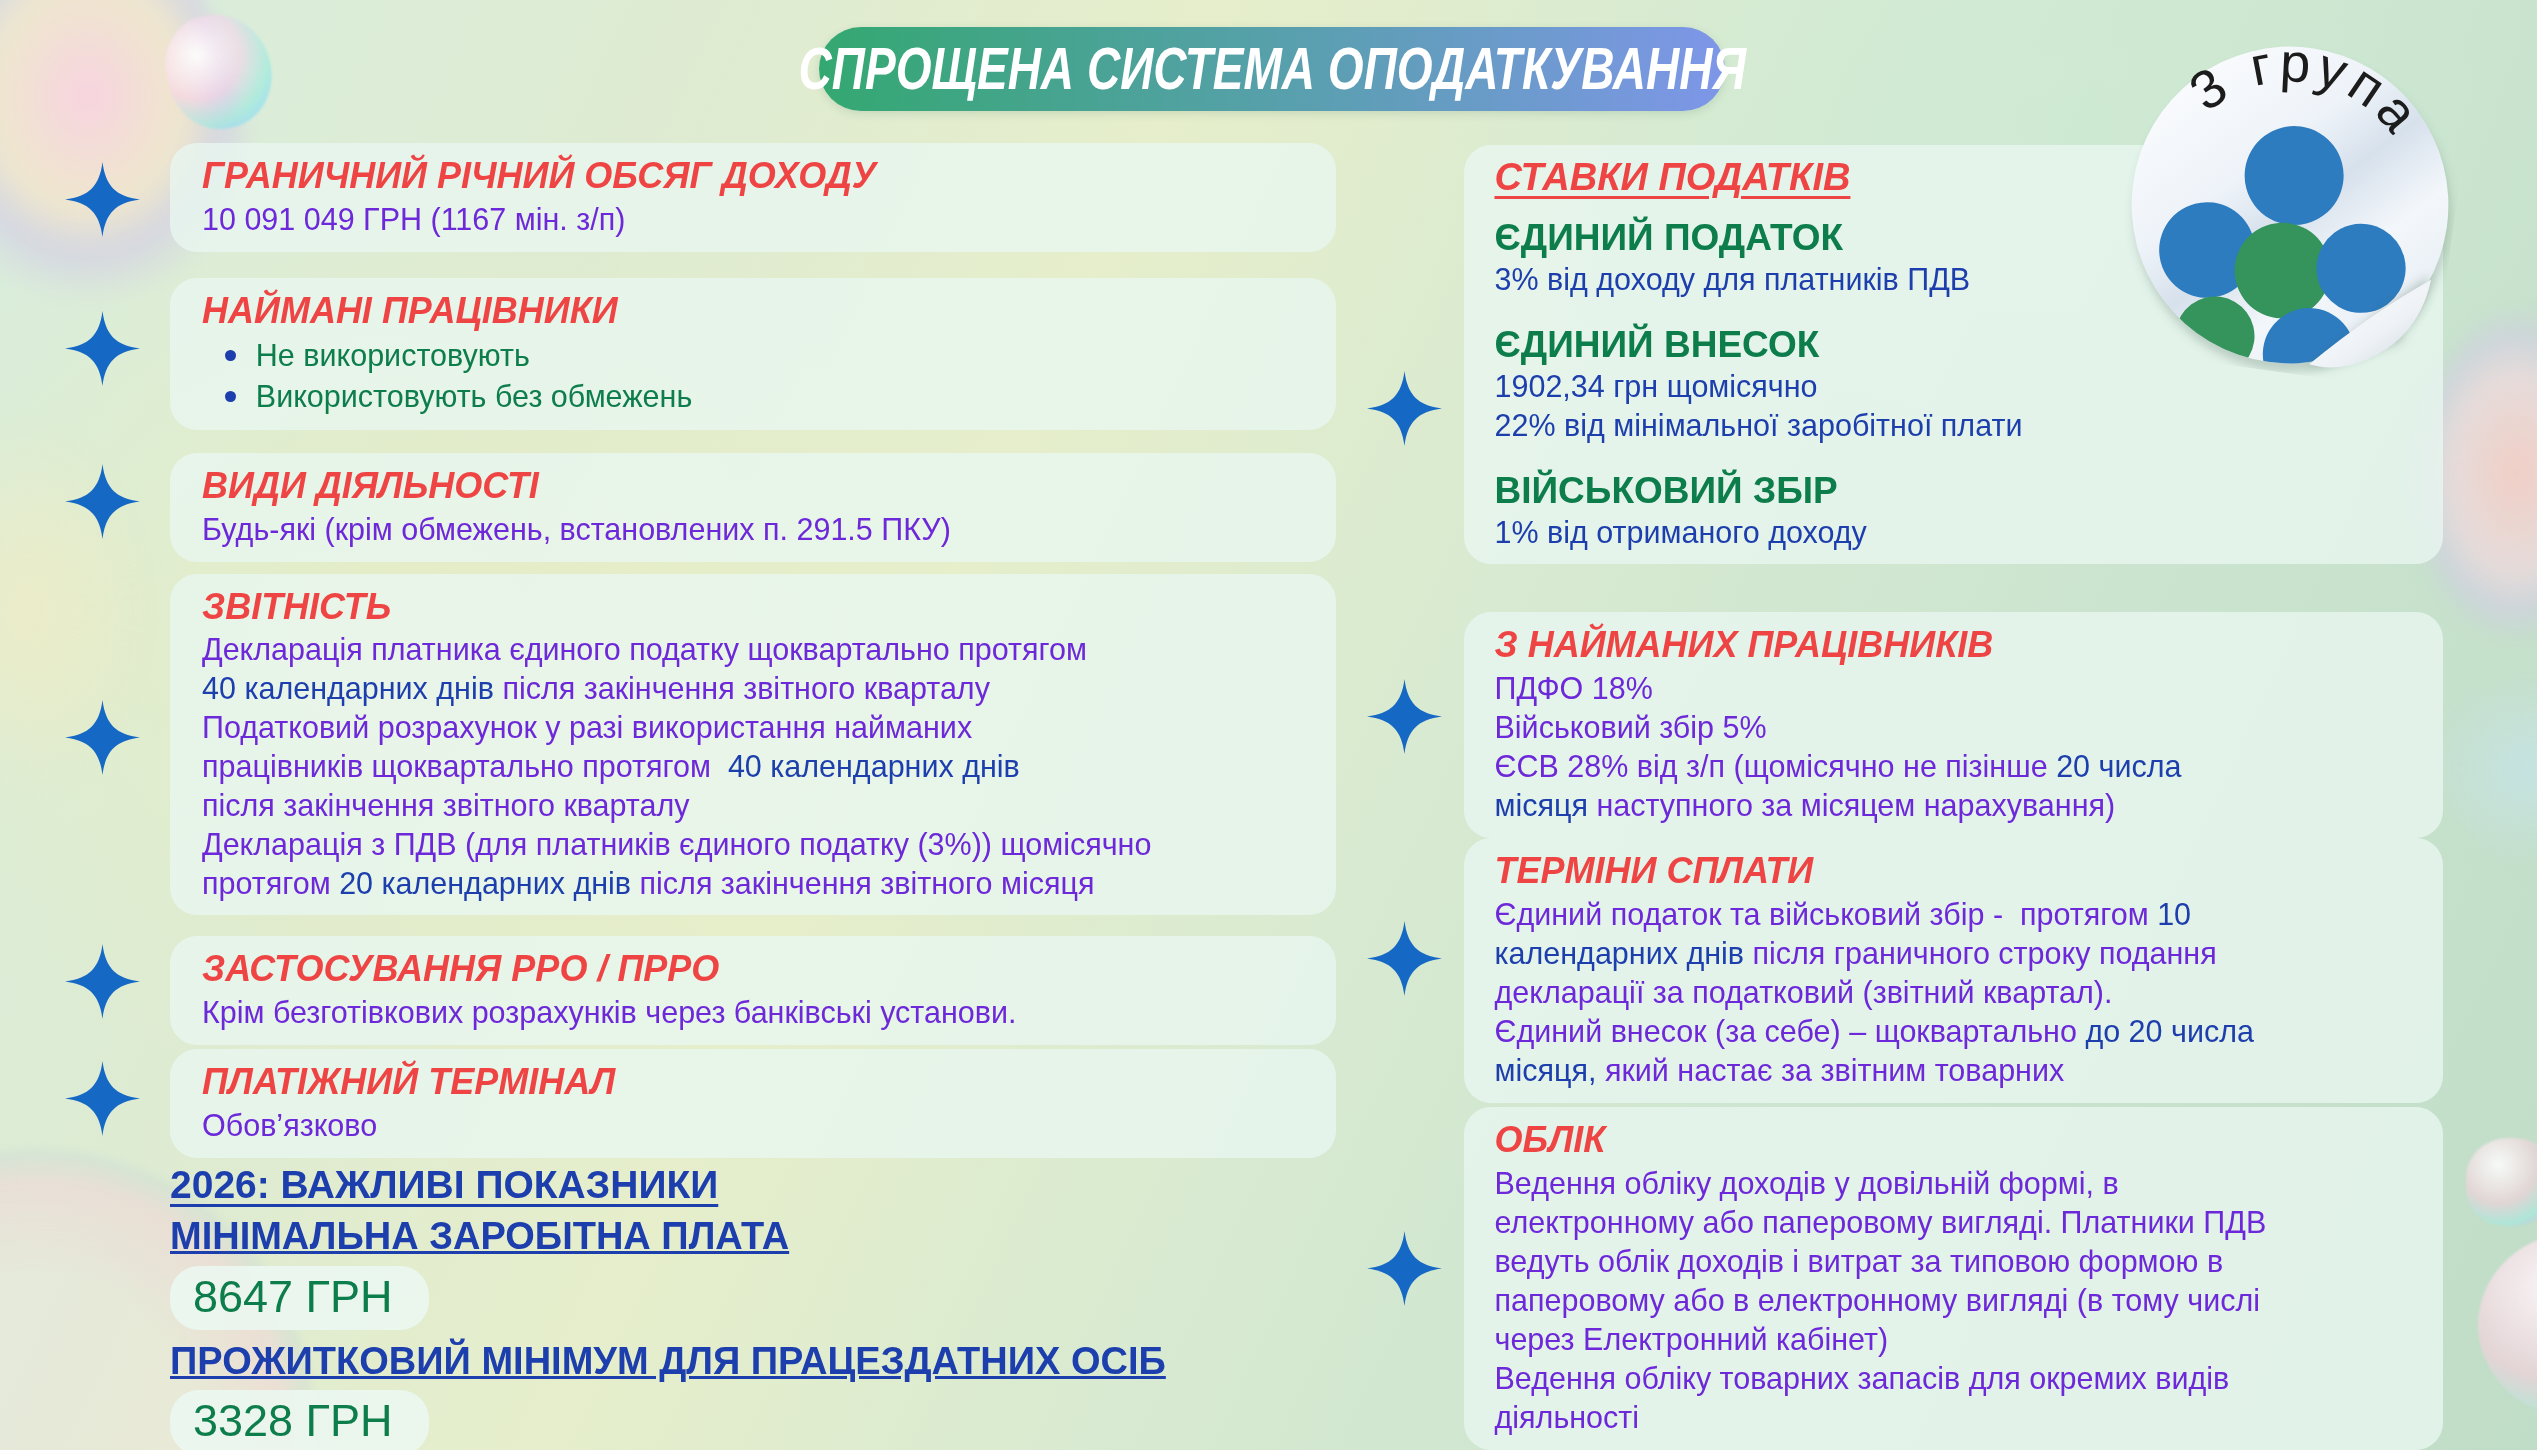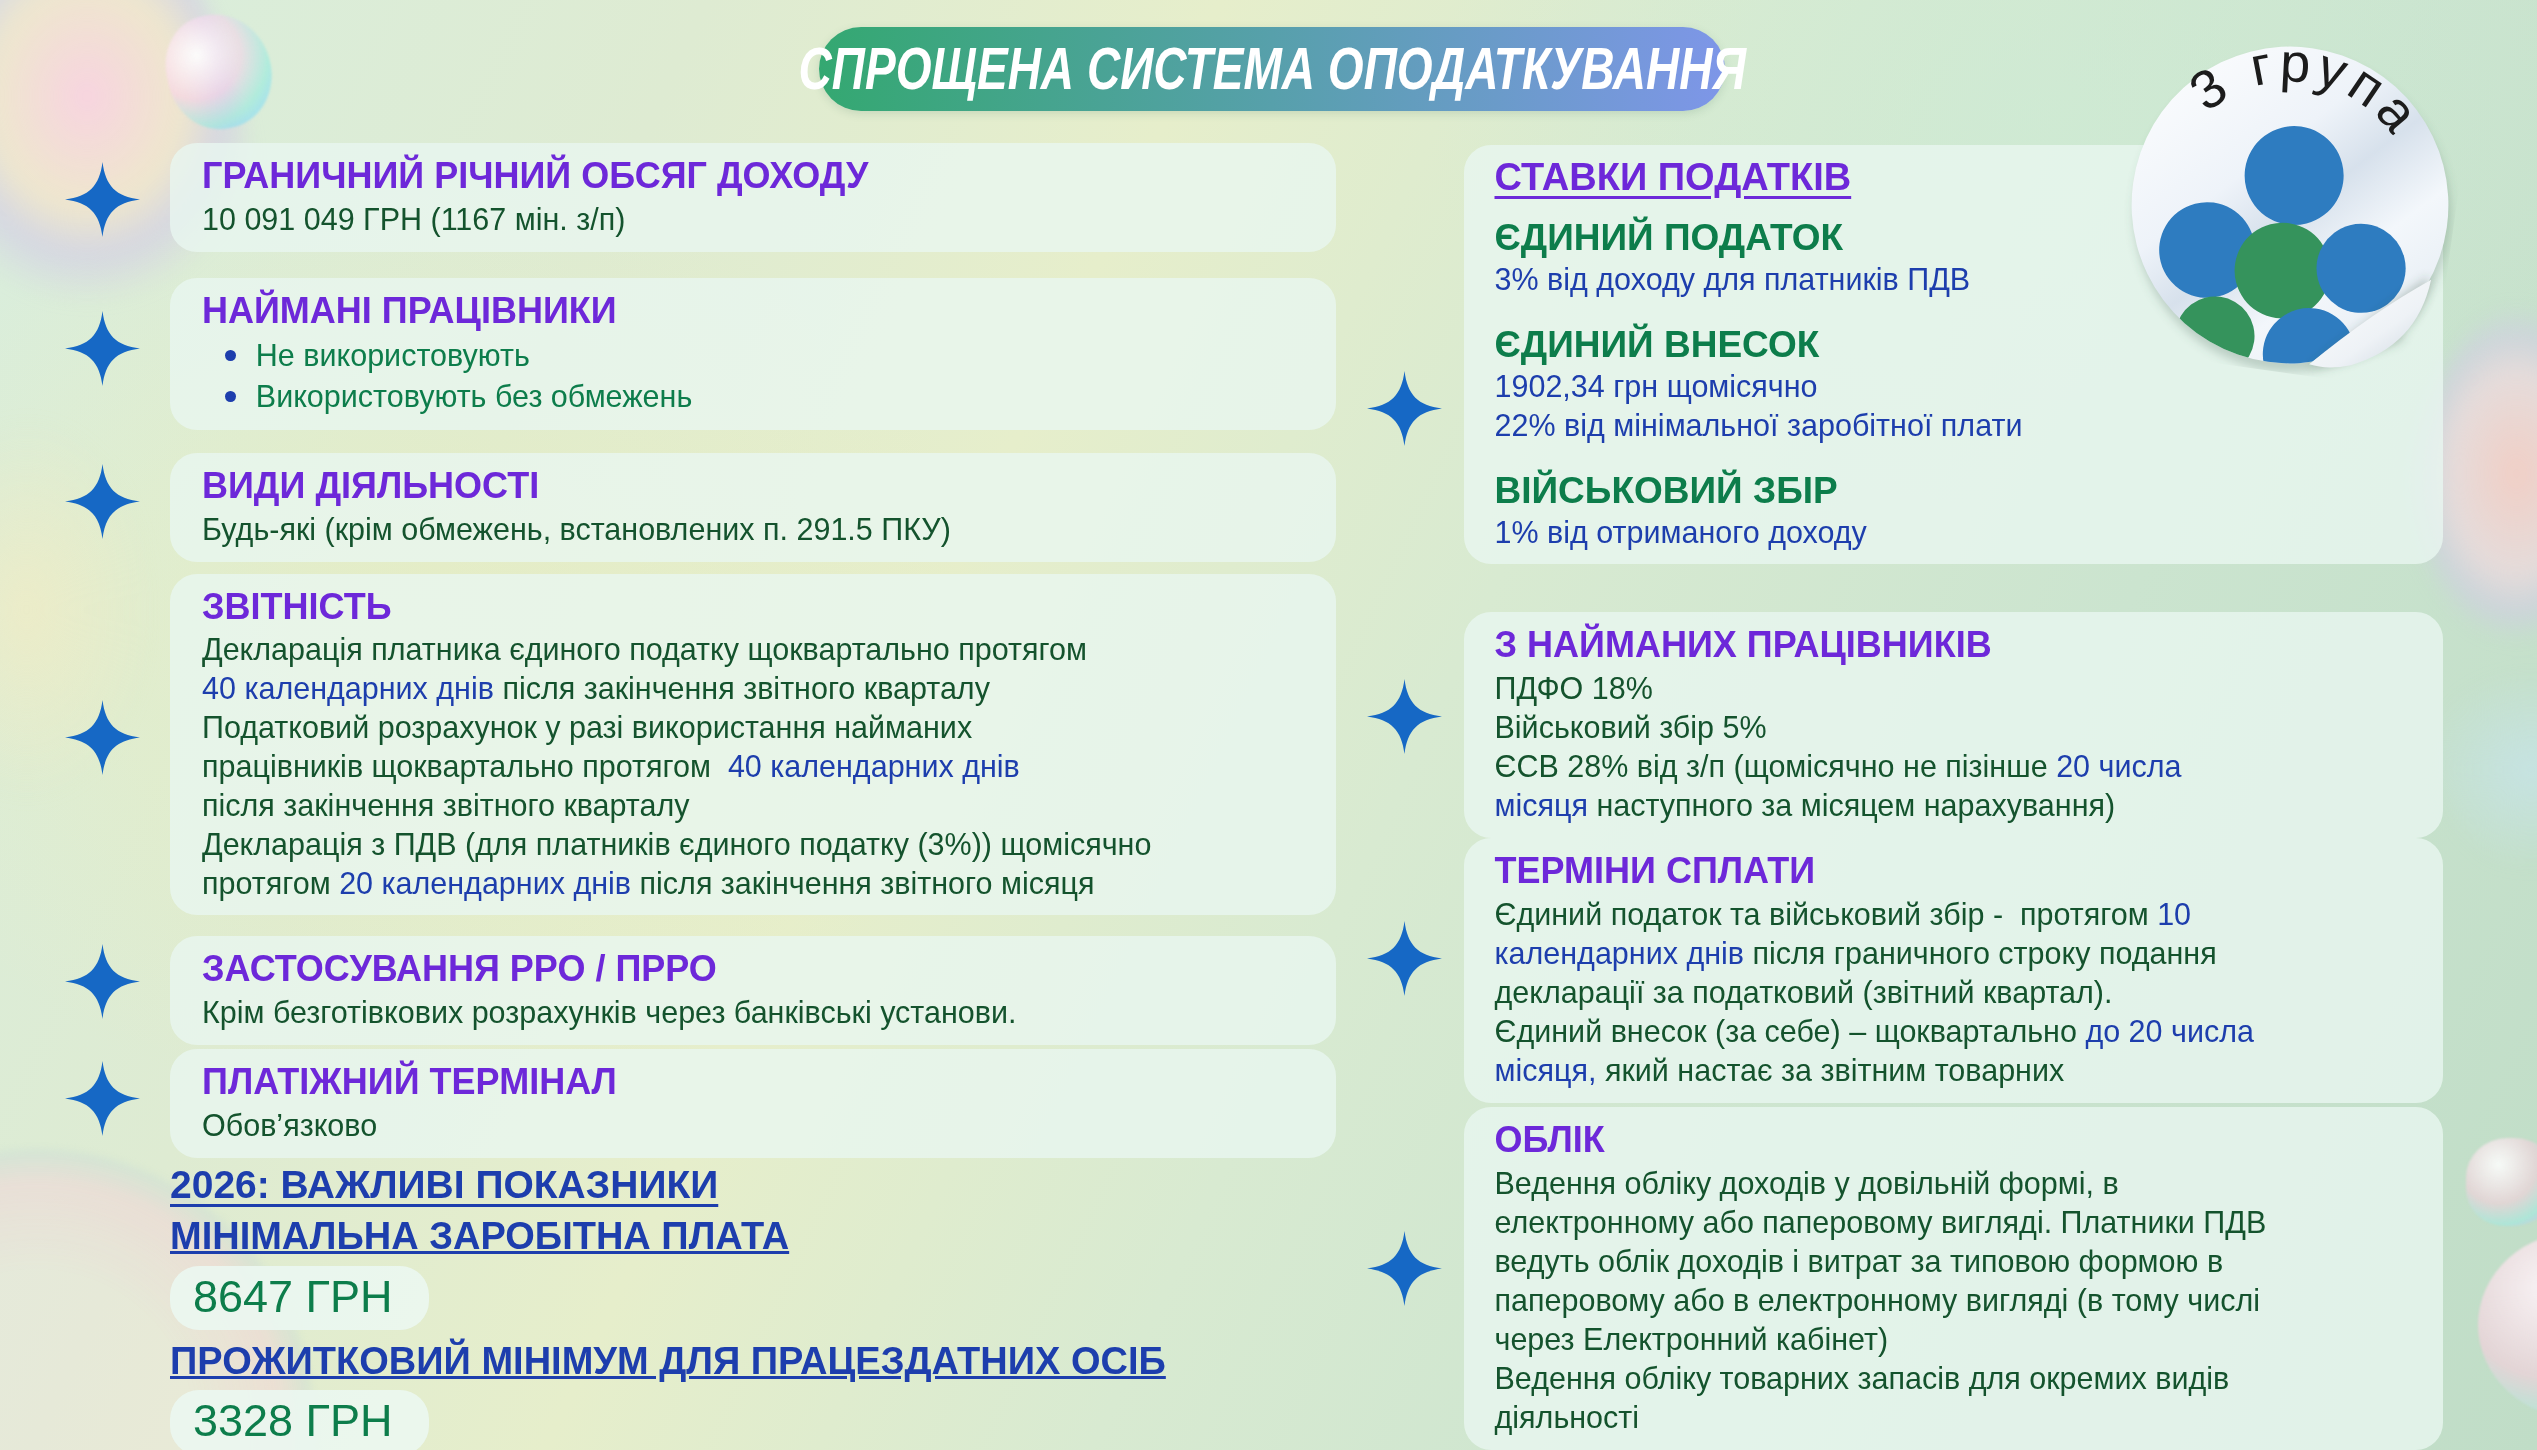--- a/index.html
+++ b/index.html
@@ -36,24 +36,24 @@
   
   .title-pill{position:absolute;left:819px;top:27px;width:906px;height:84px;border-radius:42px;
     background:linear-gradient(90deg,#34a871 0%,#57a0ab 50%,#7e96e8 100%);
     display:flex;align-items:center;justify-content:center;box-shadow:0 2.7px 9px rgba(80,120,100,.18);font-style:italic;}
   .title-pill span{color:#ffffff;font-weight:700;font-size:59px;letter-spacing:0px;
     transform:scaleX(.78);white-space:nowrap;}
   
   .card{position:absolute;background:rgba(233,246,240,.8);border-radius:27px;box-sizing:border-box;}
   .col-l{left:170px;width:1166px;padding:10.8px 32px 12.6px;}
   .col-r{left:1464px;width:979px;padding:10.8px 30.5px 12.6px;}
-  .card h2{margin:0 0 3.6px 0;font-size:36px;line-height:43px;font-weight:700;color:#6d28d9;white-space:pre;}
+  .card h2{margin:0 0 3.6px 0;font-size:36px;line-height:43px;font-weight:700;color:#ef4444;white-space:pre;font-style:italic;}
   .card h2.u, .uhead{text-decoration:underline;text-decoration-thickness:2.7px;text-underline-offset:6.3px;}
   .tl{white-space:pre;font-size:30.5px;line-height:39px;}
-  .sg-g{color:#14532d;}
+  .sg-g{color:#6d28d9;}
   .sg-b{color:#1d3ead;}
   .sub-g{margin:0;font-size:37px;line-height:45px;font-weight:700;color:#0d7d4b;white-space:pre;}
   .sec{margin-top:23px;}
   .sec:first-of-type{margin-top:16px;}
   .bullet-row{display:flex;align-items:center;height:41px;}
   .bullet-dot{width:10.8px;height:10.8px;border-radius:50%;background:#1d3ead;margin:0 20px 0 23px;flex:none;}
   .bullet-row .tg{color:#0d7d4b;font-size:30.5px;white-space:pre;}
   
   .footer{position:absolute;left:170px;top:1161px;width:1166px;}
   .footer .fh{font-size:39px;line-height:47px;font-weight:700;color:#1d3ead;white-space:pre;}

